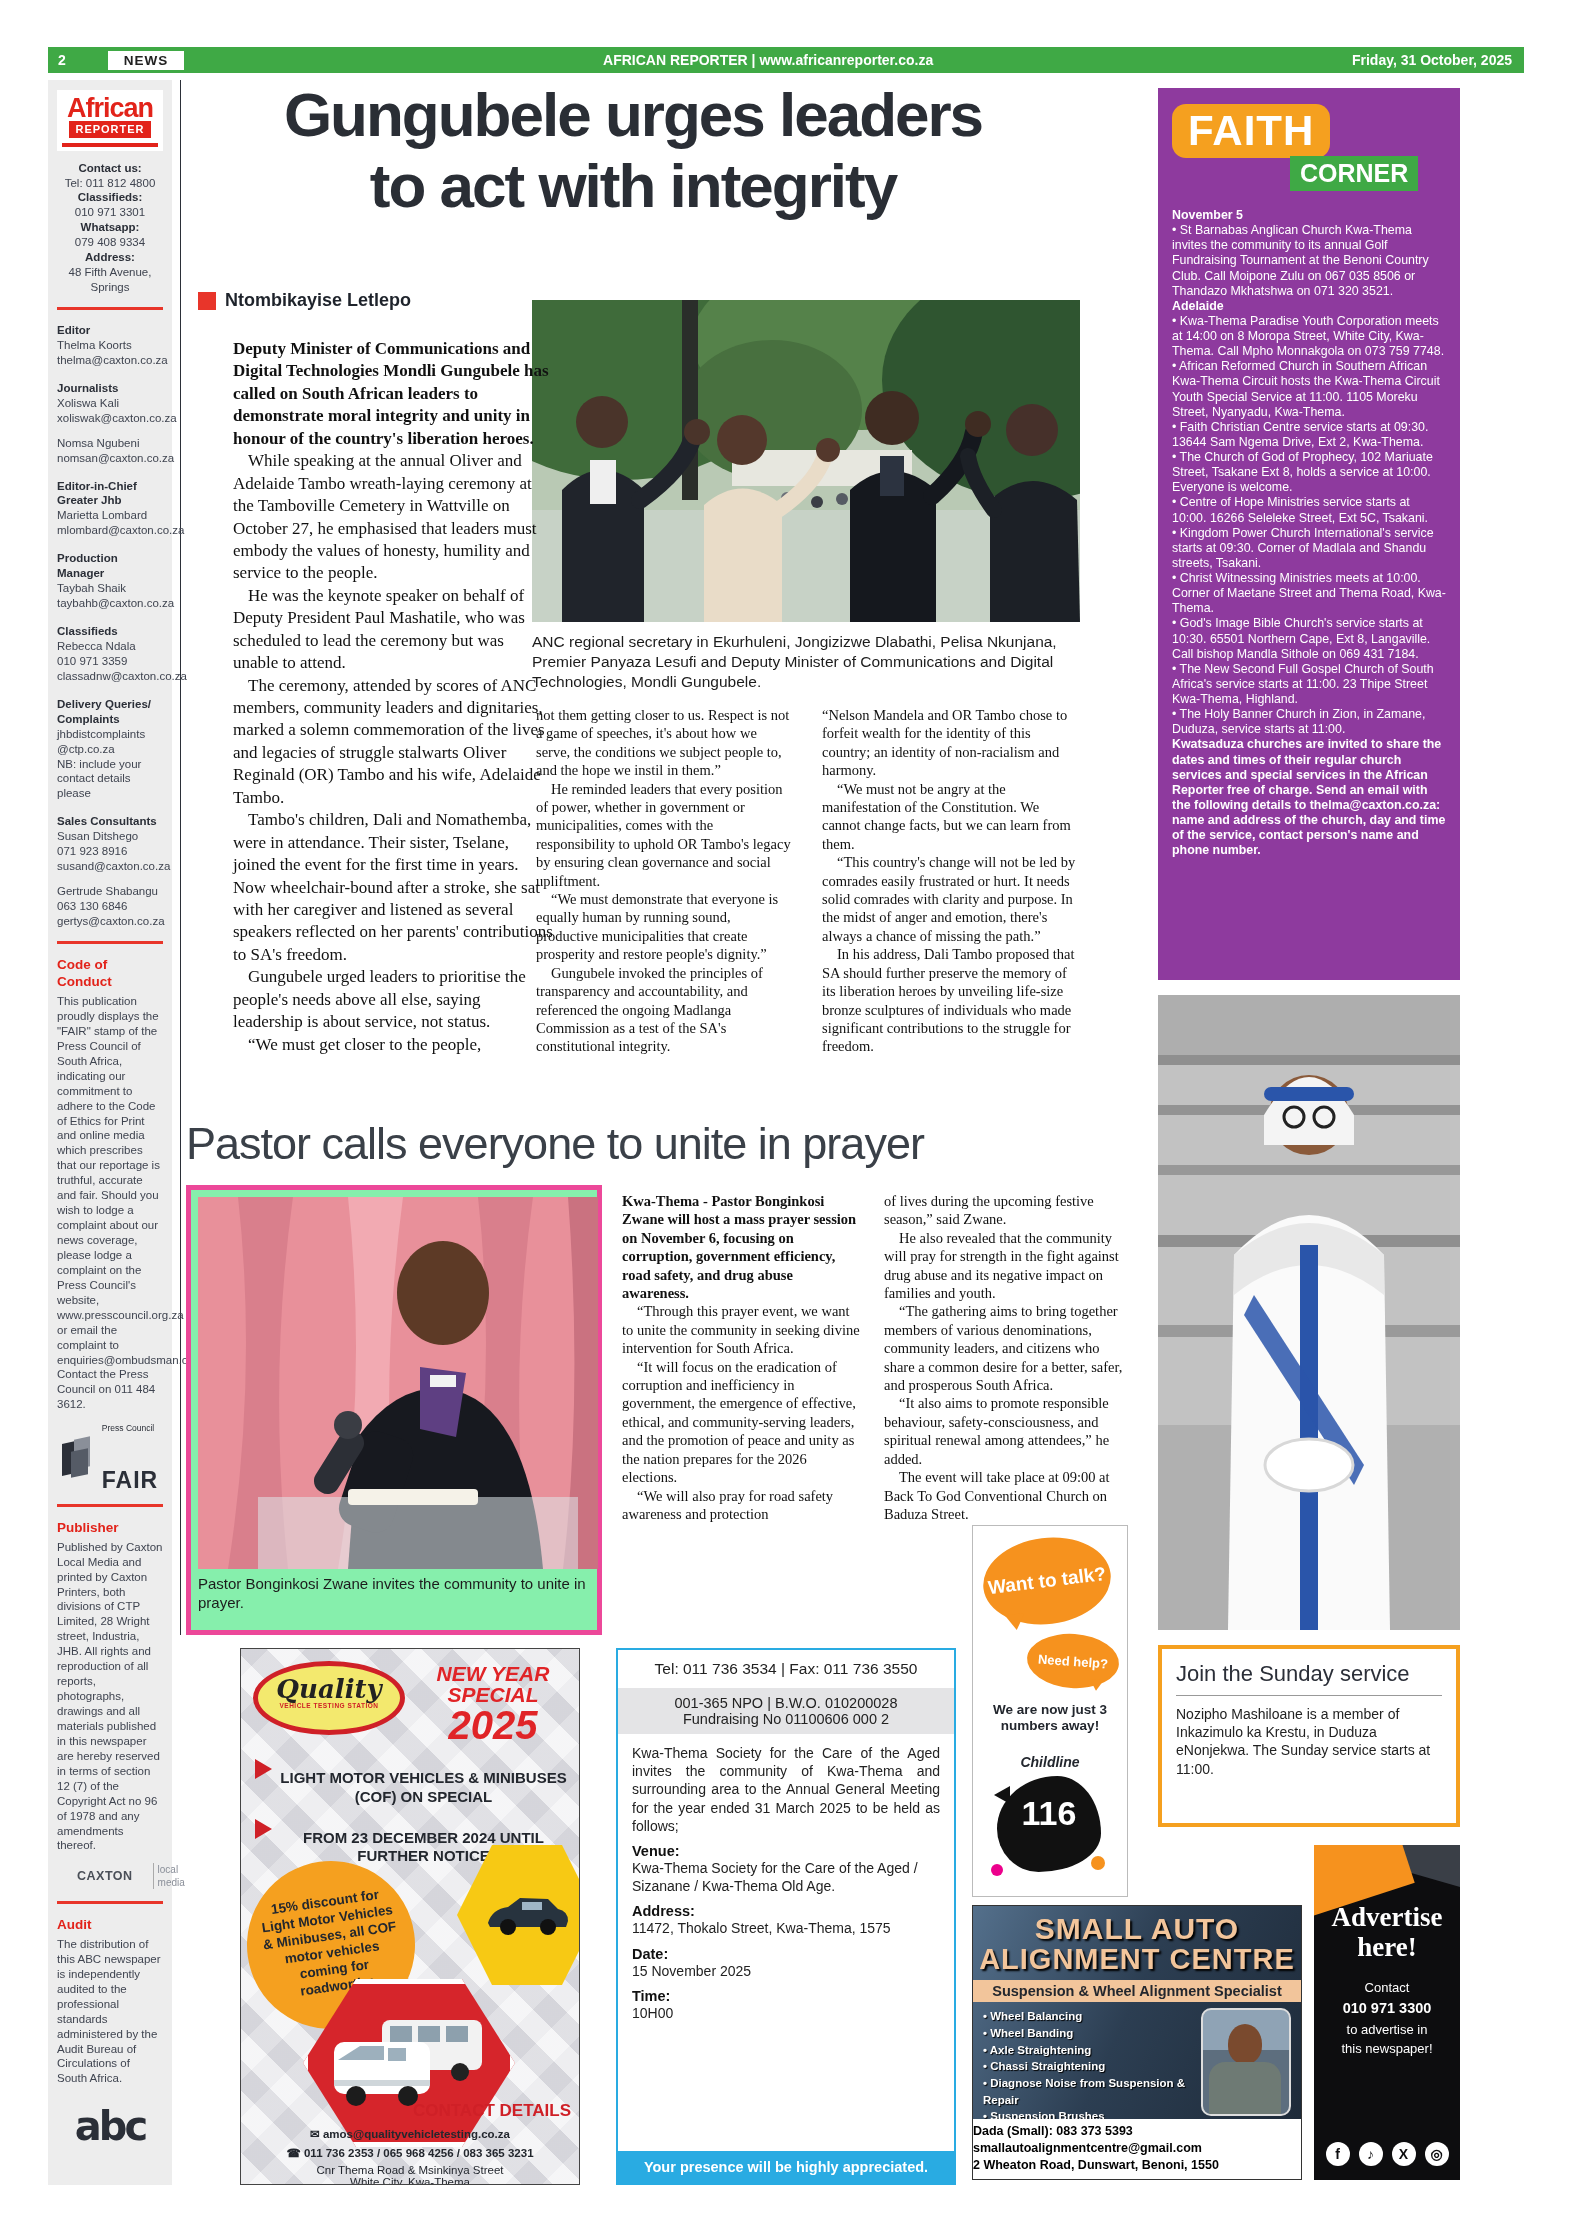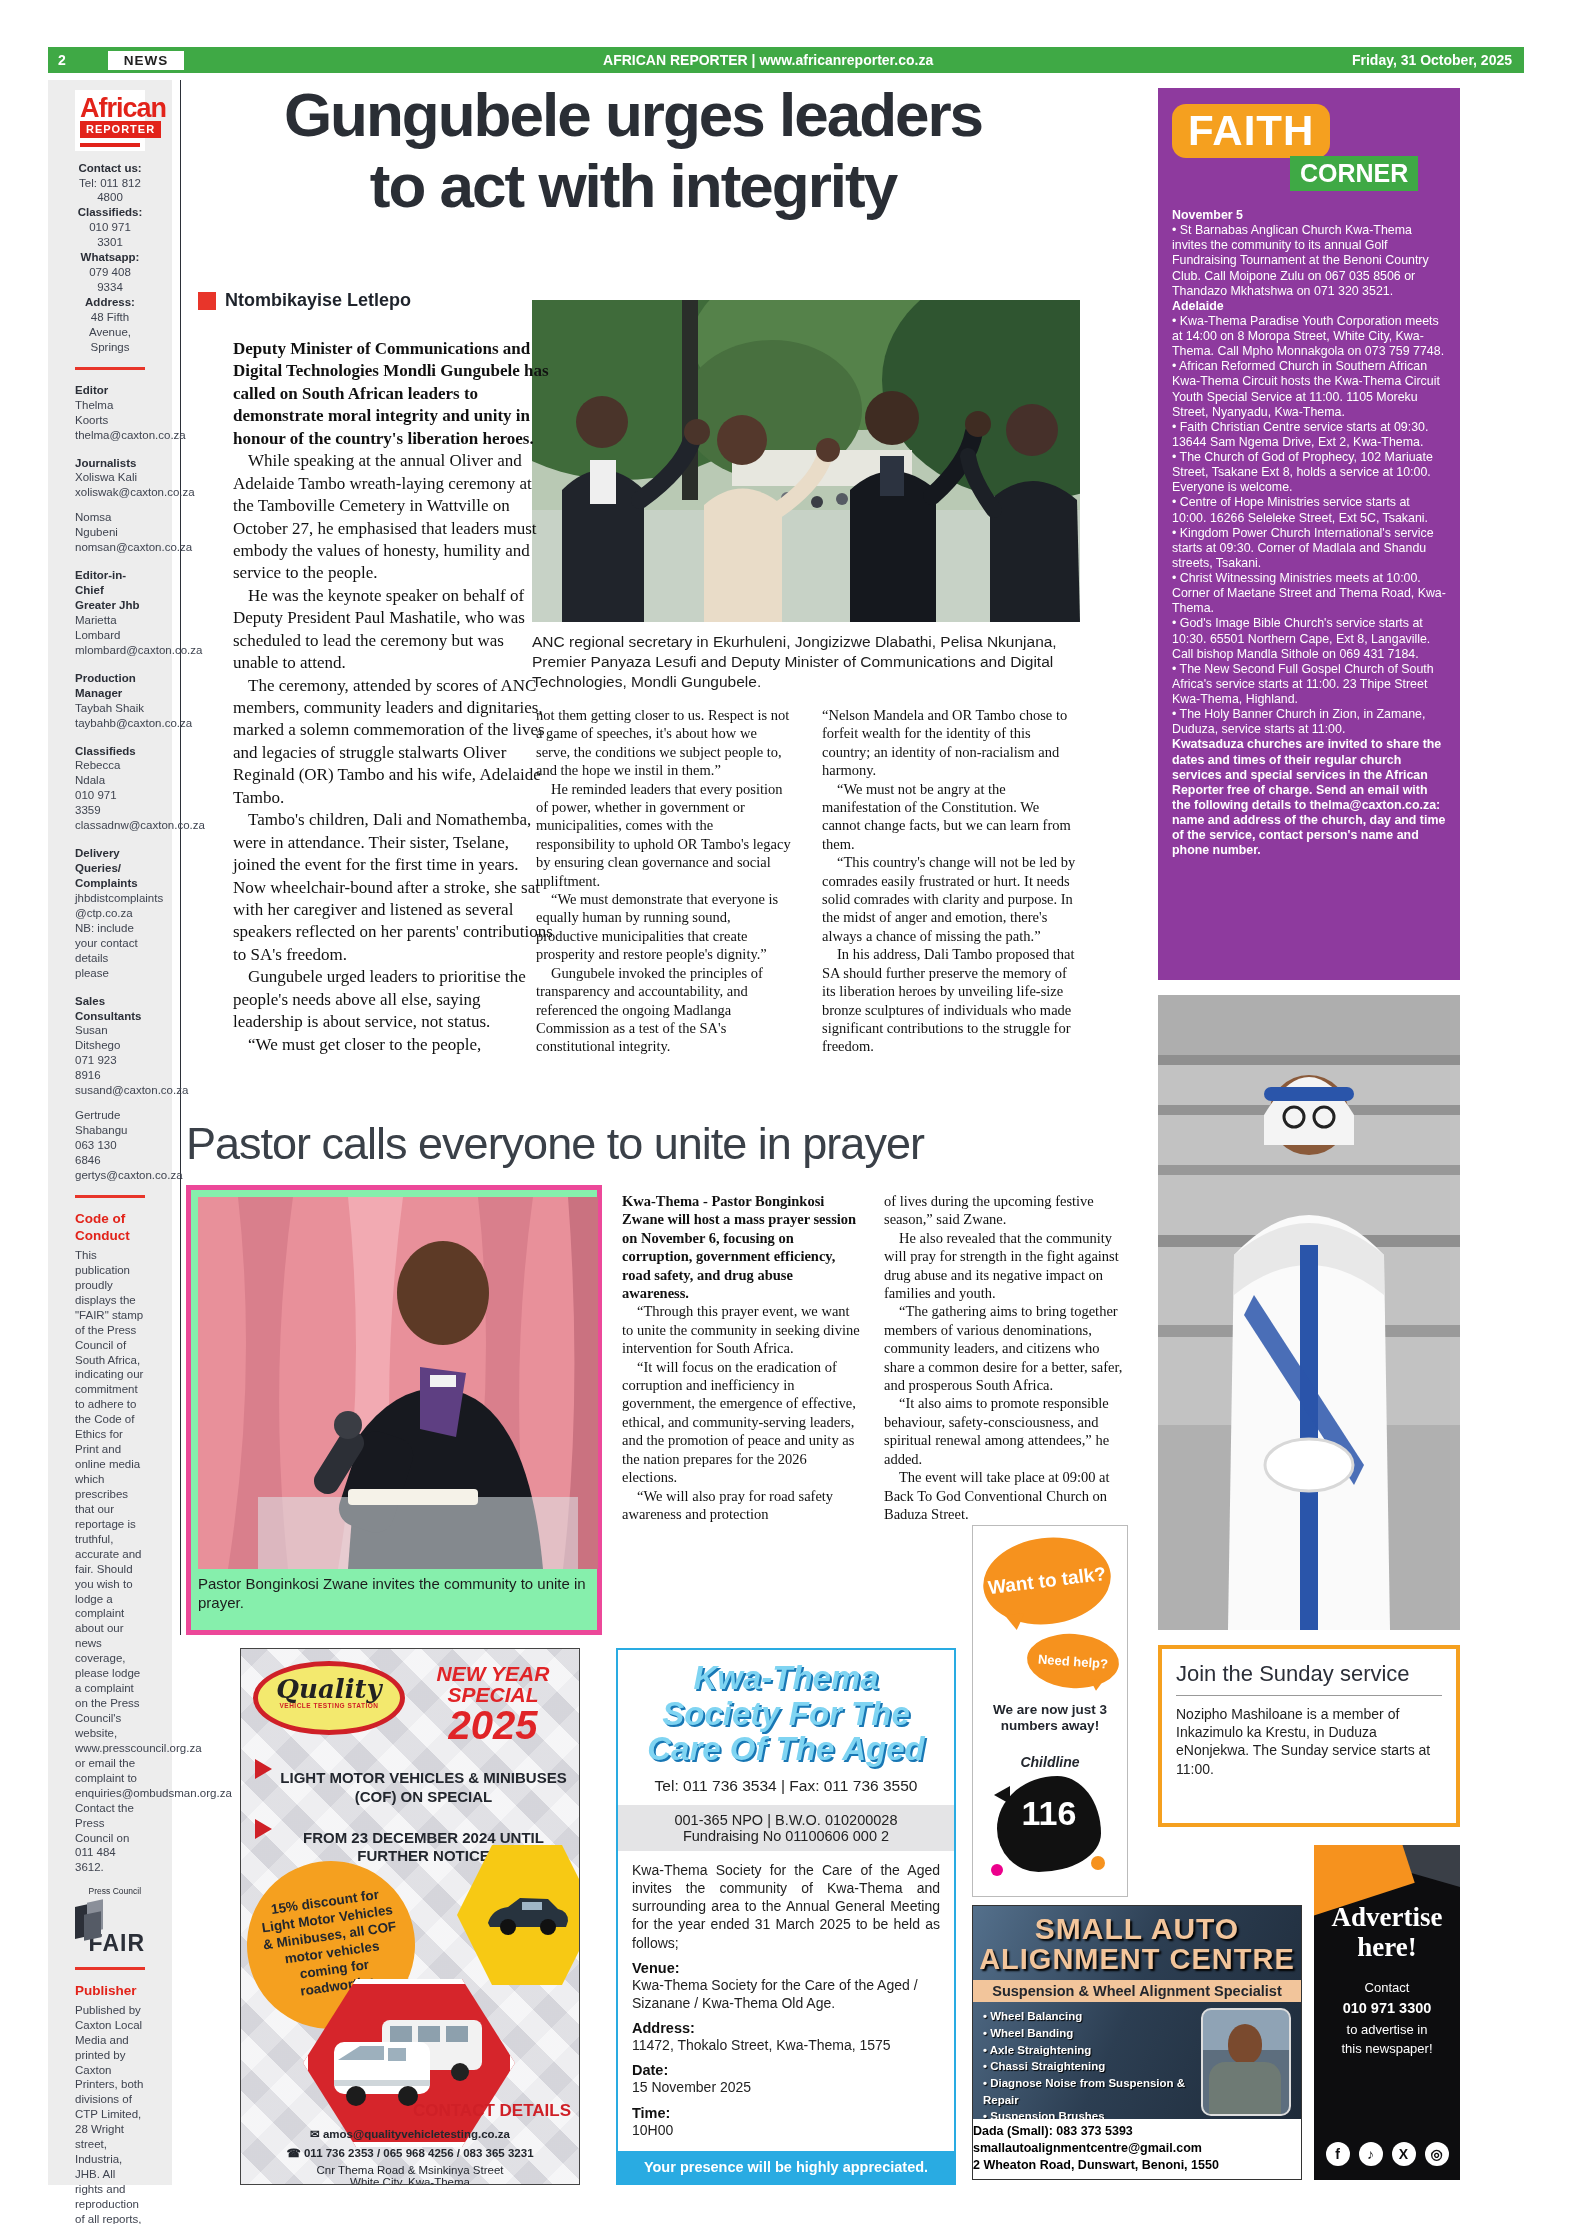--- a/index.html
+++ b/index.html
@@ -5,21 +5,21 @@
   html,body{margin:0;padding:0;background:#fff;}
   #page{position:relative;width:1572px;height:2224px;background:#fff;font-family:"Liberation Sans",sans-serif;overflow:hidden;}
   .abs{position:absolute;}
   
   .topbar{background:#3fa945;color:#fff;display:flex;align-items:center;font-weight:bold;font-size:14px;}
   .topbar .pagenum{margin-left:10px;}
   .news-box{background:#fff;color:#222;padding:2px 16px;margin-left:42px;font-size:13.5px;letter-spacing:1px;}
   .topbar .center{flex:1;text-align:center;}
   .topbar .right{margin-right:12px;}
   
-  .sidebar{background:#ededed;color:#3f4450;font-size:11.5px;line-height:1.3;padding:10px 27px;box-sizing:border-box;}
+  .sidebar{background:#ededed;color:#3f4450;font-size:11.5px;line-height:1.3;padding:10px 9px;box-sizing:border-box;}
   .vrule{background:#2b2f38;width:1px;}
   .logo-box{background:#fff;padding:6px 5px 4px;text-align:center;}
   .logo-african{color:#e2231a;font-weight:900;font-size:27px;letter-spacing:-1px;line-height:.9;}
   .logo-reporter{display:inline-block;background:#e2231a;color:#fff;font-weight:bold;font-size:11px;letter-spacing:1px;padding:1px 6px;margin-top:1px;}
   .logo-rule{height:4px;background:#e2231a;margin-top:5px;}
   .sb-center{text-align:center;margin-top:10px;}
   .sb-b{font-weight:bold;color:#2b2f38;}
   .sb-sec{margin-top:13px;}
   .sb-hr{height:3px;background:#e8352a;margin:12px 0;}
   .sb-red{color:#e2231a;font-weight:bold;font-size:13.5px;margin:0 0 3px;}
@@ -449,25 +449,20 @@
     <div class="q-contact-h">CONTACT DETAILS</div>
     <div class="q-line" style="top:478px;">✉ <span>amos@qualityvehicletesting.co.za</span></div>
     <div class="q-line" style="top:497px;">☎ <span>011 736 2353 / 065 968 4256 / 083 365 3231</span></div>
     <div class="q-line" style="top:515px;font-weight:normal;">
       <span>Cnr Thema Road &amp; Msinkinya Street</span><br>
       <span>White City, Kwa-Thema</span>
     </div>
   </div>
 
   <div class="abs sad" style="left:616px;top:1648px;width:340px;height:537px;">
-    <div class="s-title">
-      <div>Kwa-Thema</div>
-      <div>Society For The</div>
-      <div>Care Of The Aged</div>
-    </div>
     <div class="s-tel">Tel: 011 736 3534   |   Fax: 011 736 3550</div>
     <div class="s-band">
       <div>001-365 NPO   |   B.W.O. 010200028</div>
       <div>Fundraising No 01100606 000 2</div>
     </div>
     <div class="s-body">Kwa-Thema Society for the Care of the Aged invites the community of Kwa-Thema and surrounding area to the Annual General Meeting for the year ended 31 March 2025 to be held as follows;</div>
     <div class="s-lbl">Venue:</div>
     <div class="s-val">Kwa-Thema Society for the Care of the Aged / Sizanane / Kwa-Thema Old Age.</div>
     <div class="s-lbl">Address:</div>
     <div class="s-val">11472, Thokalo Street, Kwa-Thema, 1575</div>

